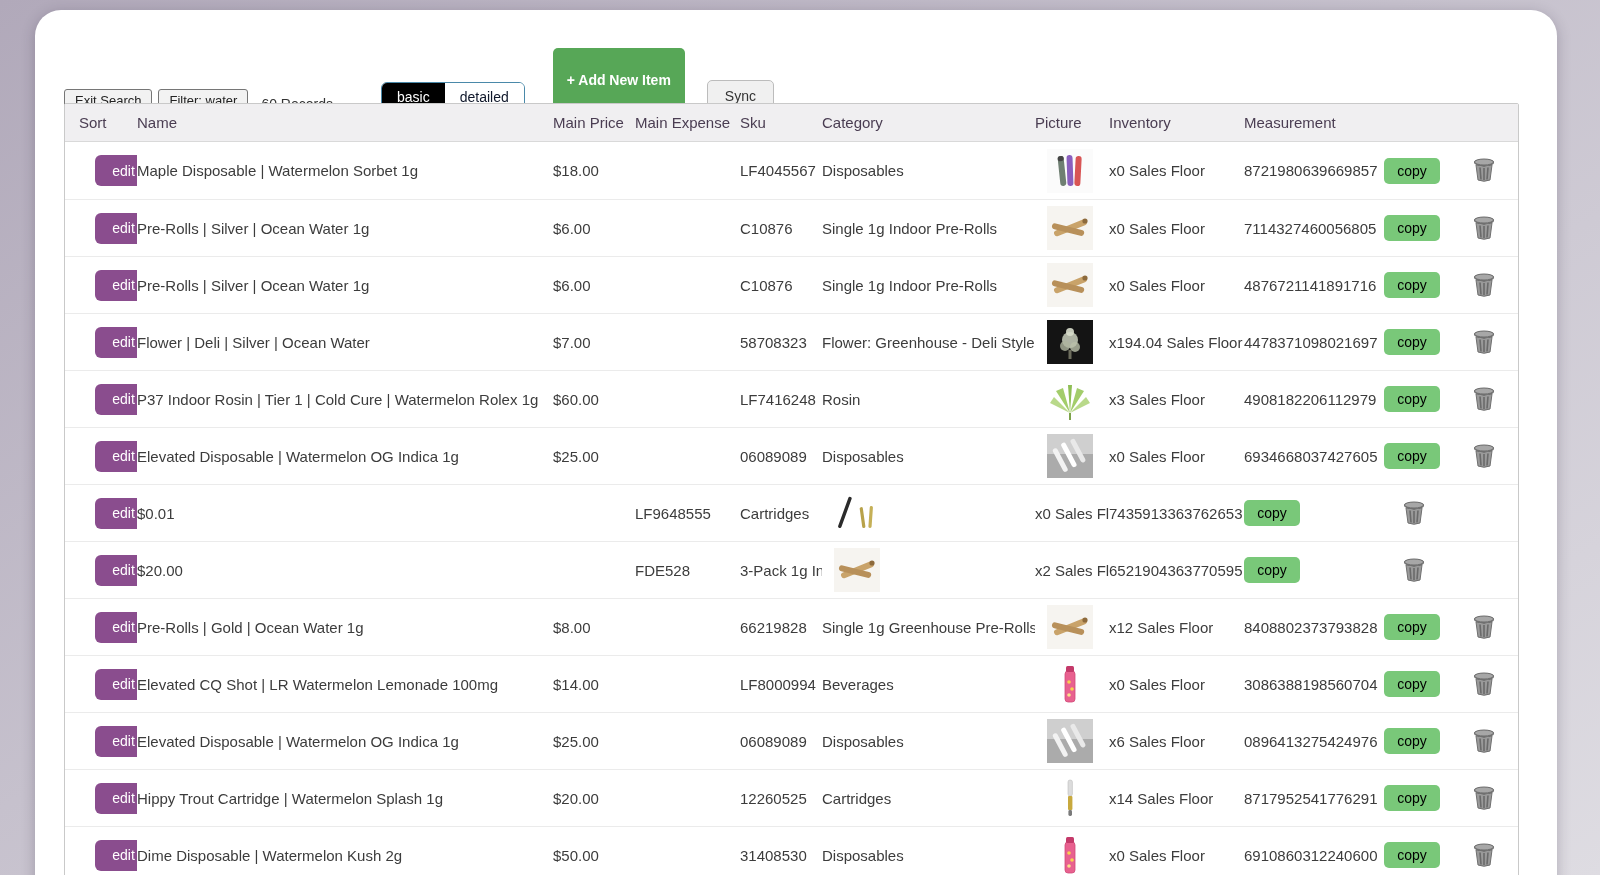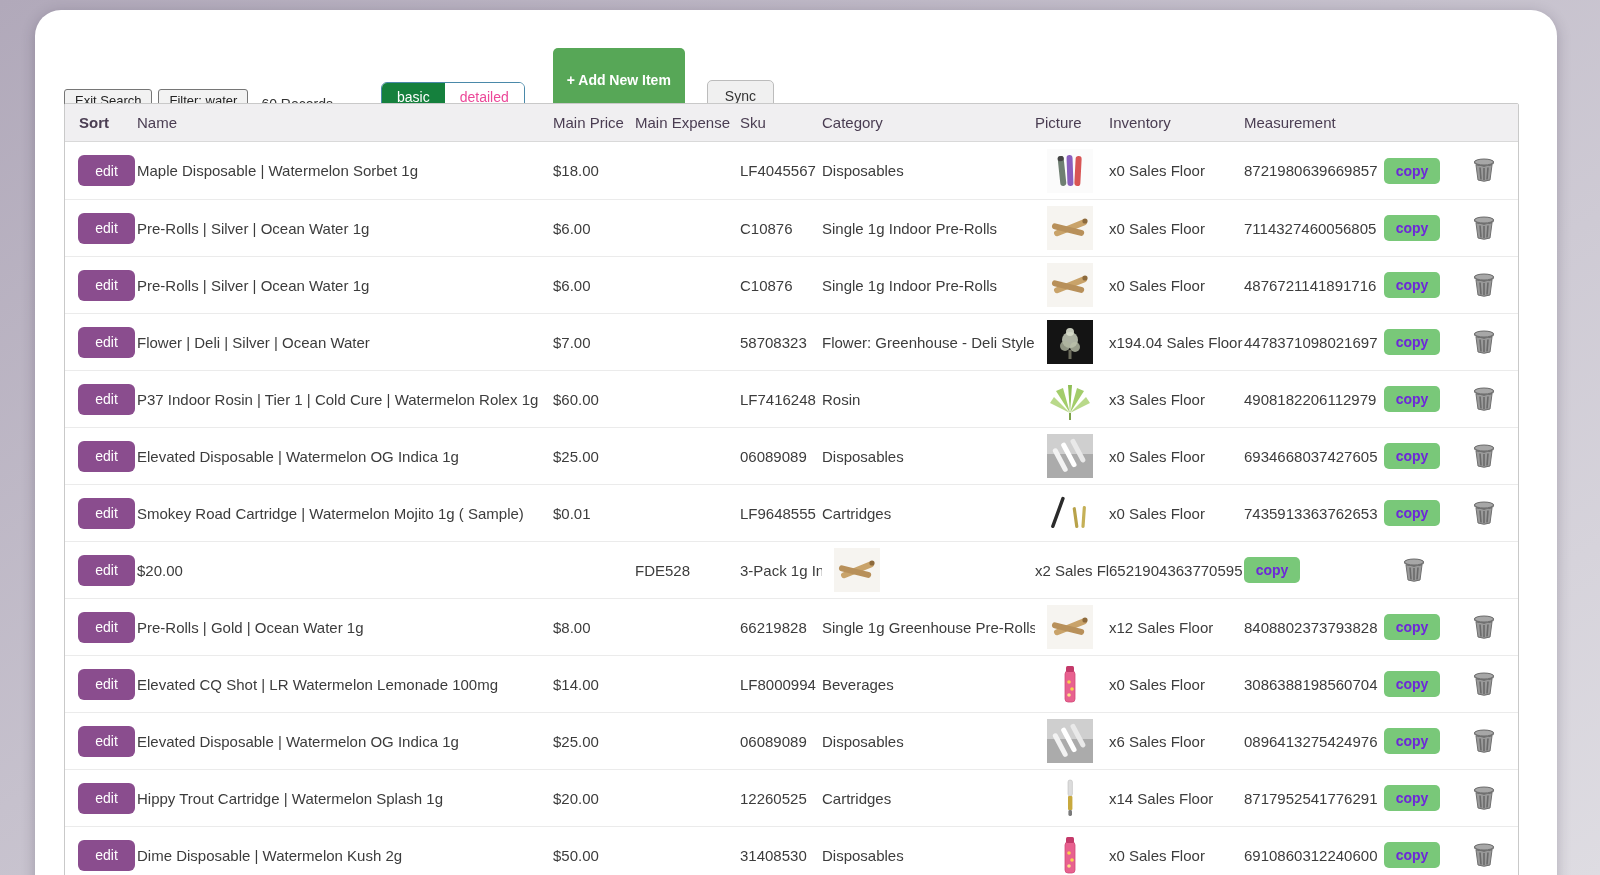--- a/index.html
+++ b/index.html
@@ -26,24 +26,24 @@
     border: 1px solid #767676; border-radius: 3px;
     padding: 3px 10px; cursor: pointer; white-space: nowrap;
   }
   .classic-btn + .classic-btn { margin-left: 6px; }
   .records { font-size: 14px; color: #333; margin-left: 13px; white-space: nowrap; }
   .toggle {
     display: flex; margin-left: 48px; border: 1px solid #4a89a9;
     border-radius: 6px; overflow: hidden; background: #fff;
   }
   .toggle .seg {
-    font-size: 14px; padding: 6px 15px; cursor: pointer; color: #ec4899;
+    font-size: 14px; padding: 6px 15px; cursor: pointer; color: #0f172a;
     background: #fff;
   }
-  .toggle .seg.active { background: #15803d; color: #fff; }
+  .toggle .seg.active { background: #000000; color: #fff; }
   .add-btn {
     margin-left: 28px; font-size: 14px; font-weight: 600; color: #fff;
     background: #57a757; border: none; border-radius: 5px;
     padding: 24px 14px; cursor: pointer; white-space: nowrap;
   }
   .sync-btn {
     margin-left: 22px; font-size: 14px; color: #333;
     background: #f0f0f0; border: 1px solid #bcbcbc; border-radius: 5px;
     padding: 7px 17px; cursor: pointer; margin-top: 12px;
   }
@@ -56,40 +56,40 @@
   .grid-row {
     display: grid;
     grid-template-columns: 72px 416px 82px 105px 82px 213px 74px 135px 140px 70px 1fr;
     align-items: center;
   }
   .thead {
     height: 38px; background: #f0eff1; border-bottom: 1px solid #d9d9d9;
     color: #4a3d52; font-size: 15px;
   }
   .thead .hcell { padding-left: 0; }
-  .thead .hcell.first { padding-left: 14px; font-weight: bold; }
+  .thead .hcell.first { padding-left: 14px; }
   .trow {
     height: 57px; background: #fff; border-top: 1px solid #ebebeb;
     font-size: 15px; color: #3c3c3c;
   }
   .trow:first-child { border-top: none; }
   .cell { overflow: hidden; white-space: nowrap; }
   .edit-btn {
-    margin-left: 13px; width: 57px; height: 31px;
+    margin-left: 30px; width: 57px; height: 31px;
     background: #8a4d8e; color: #fff; border: none; border-radius: 6px;
     font-size: 14px; cursor: pointer;
   }
   .thumb {
     width: 46px; height: 44px; margin-left: 12px;
     display: flex; align-items: center; justify-content: center;
   }
   .thumb svg { width: 46px; height: 44px; }
   .copy-btn {
-    width: 56px; height: 26px; background: #79c879; color: #6d28d9;
-    border: none; border-radius: 5px; font-size: 14px; cursor: pointer; font-weight: bold;
+    width: 56px; height: 26px; background: #79c879; color: #000000;
+    border: none; border-radius: 5px; font-size: 14px; cursor: pointer;
   }
   .trash-btn {
     width: 24px; height: 26px; background: transparent; border: none;
     cursor: pointer; padding: 0; margin-left: 18px;
   }
 </style>
 </head>
 <body>
 
 <div class="card">
@@ -343,21 +343,20 @@
           <path d="M8 11.5 L9 23.5 M12 12 L12 24 M16 11.5 L15 23.5" stroke="#6a6a6a" stroke-width="1.6" fill="none"></path>
         </svg>
       </button>
     </div>
   </div>
 
   <div class="grid-row trow">
     <div class="cell">
       <button class="edit-btn">edit</button>
     </div>
-    <div class="cell">Smokey Road Cartridge | Watermelon Mojito 1g ( Sample)</div>
     <div class="cell">$0.01</div>
     <div class="cell"></div>
     <div class="cell">LF9648555</div>
     <div class="cell">Cartridges</div>
     <div class="cell">
       <div class="thumb" aria-label="cartridges">
               <svg viewBox="0 0 46 44">
                 <rect width="46" height="44" fill="#ffffff"></rect>
                 <rect x="9" y="5" width="3.4" height="33" rx="1.6" fill="#2b2b2b" transform="rotate(20 11 22)"></rect>
                 <rect x="27" y="16" width="3.2" height="21" rx="1.5" fill="#b8a24a" transform="rotate(-8 29 27)"></rect>

